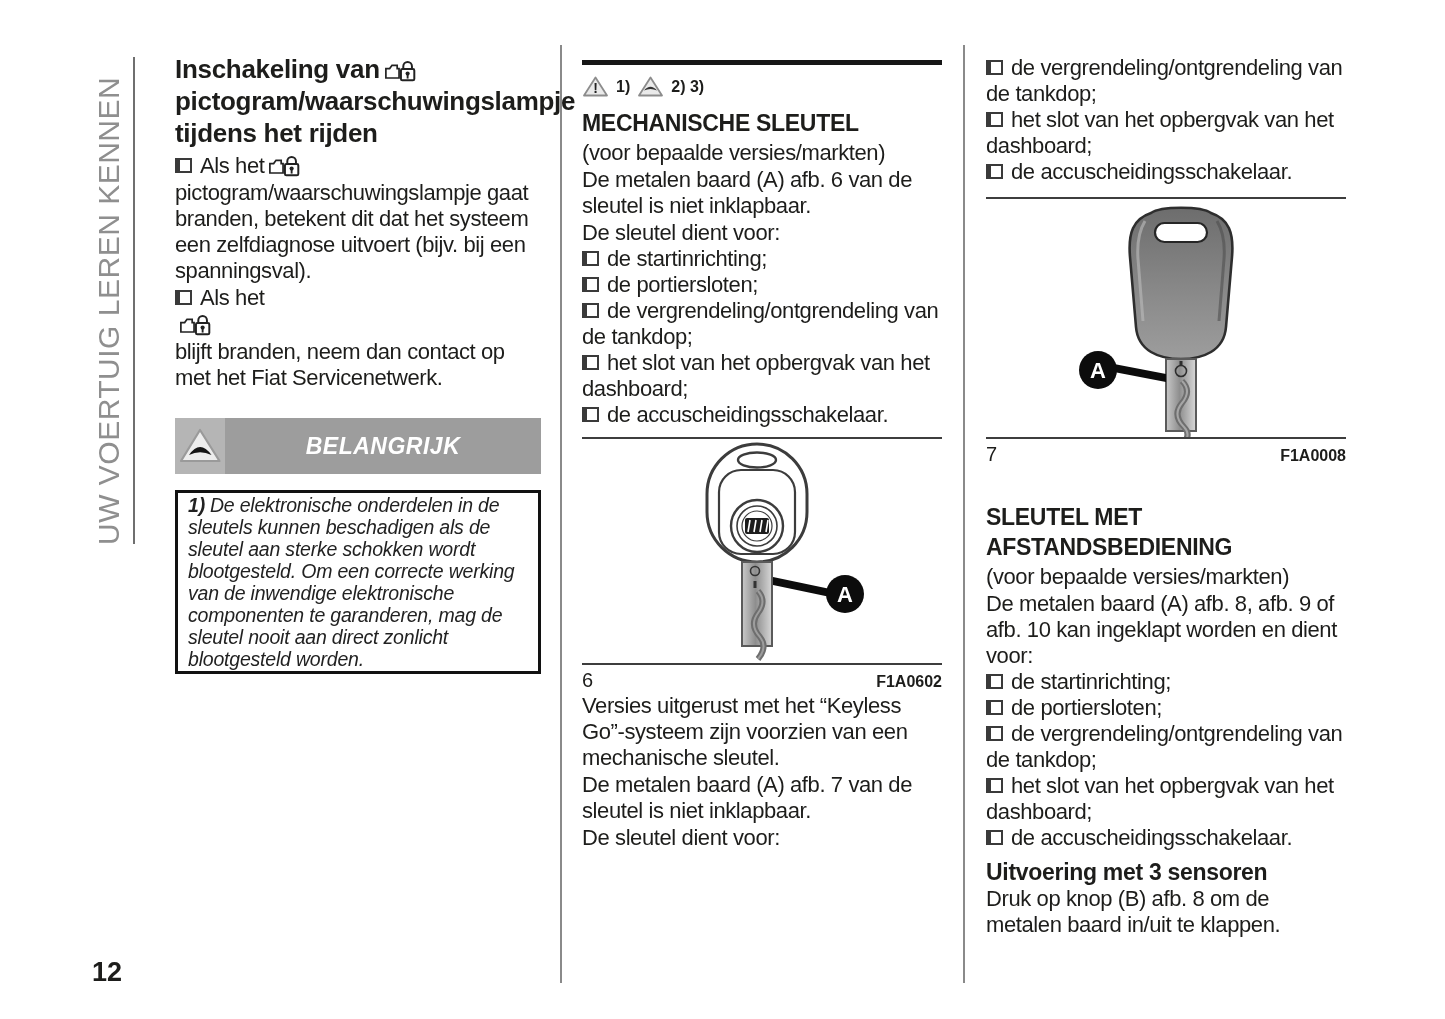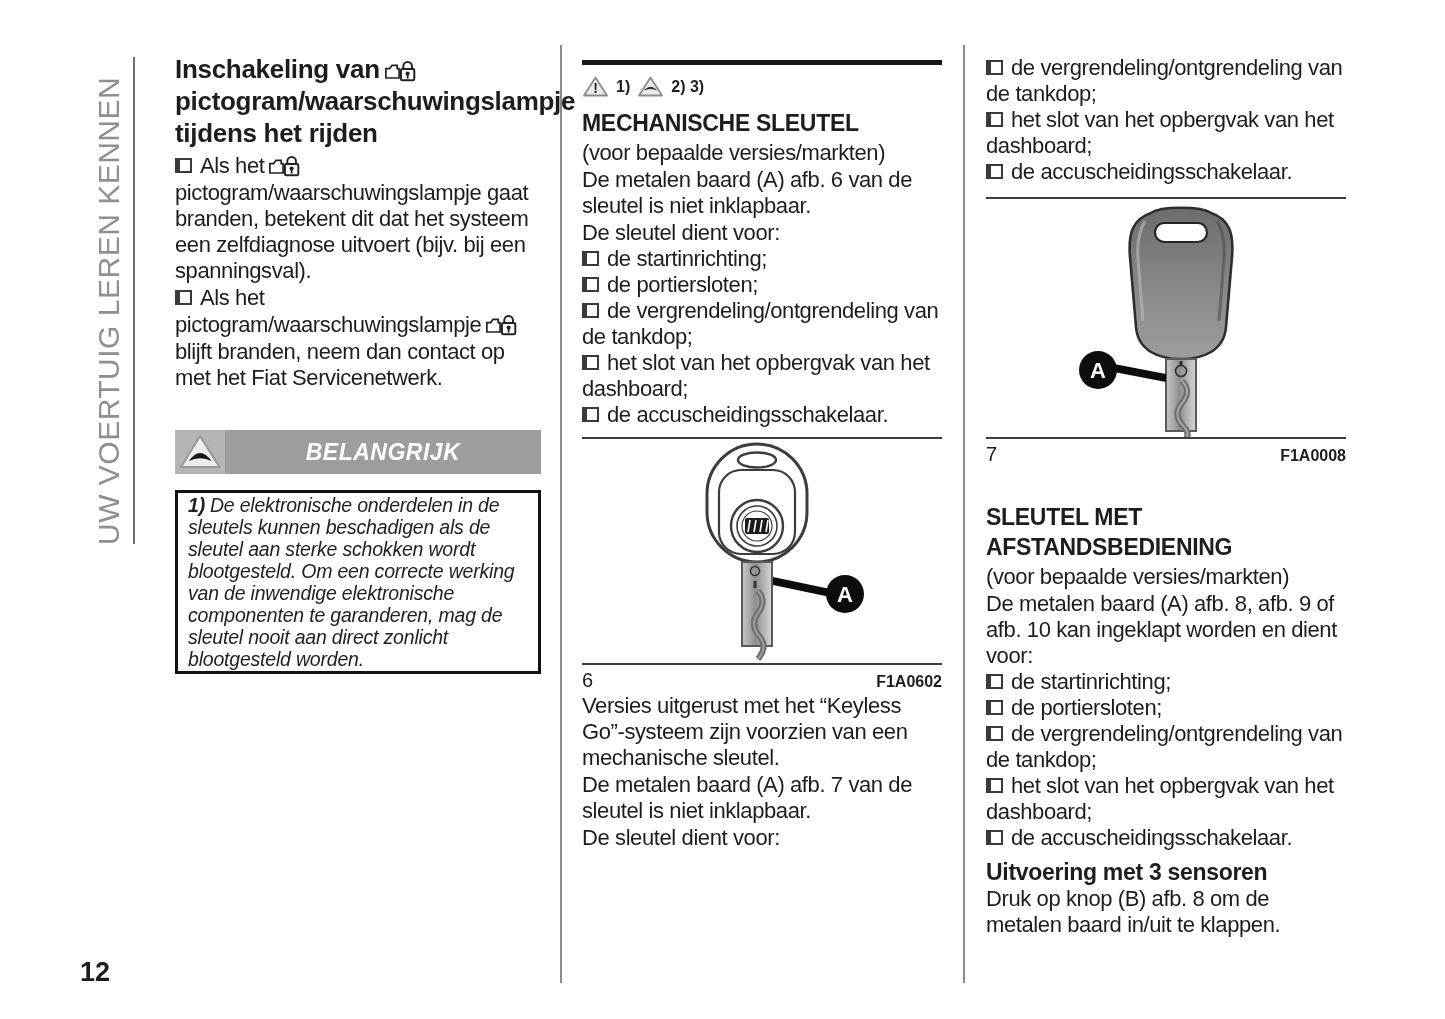--- a/index.html
+++ b/index.html
@@ -8,21 +8,21 @@
     font-family:"Liberation Sans","DejaVu Sans",sans-serif;color:#1d1d1b;
     overflow:hidden;
   }
   
   .side-label{
     position:absolute;left:92px;top:545px;width:492px;
     transform:rotate(-90deg);transform-origin:left top;
     font-size:30px;color:#8f8f8f;letter-spacing:.5px;white-space:nowrap;
   }
   .side-rule{position:absolute;left:133px;top:57px;width:2px;height:487px;background:#6f6f6f}
-  .page-num{position:absolute;left:80px;top:957px;font-size:27px;font-weight:bold}
+  .page-num{position:absolute;left:92px;top:957px;font-size:27px;font-weight:bold}
   
   .col{position:absolute;top:55px}
   #col1{left:175px;width:366px;top:53px}
   #col2{left:582px;width:360px}
   #col3{left:986px;width:360px}
   .divider{position:absolute;top:45px;width:2px;height:938px;background:#8a8a8a}
   #div1{left:560px}
   #div2{left:963px}
   
   .body-text{font-size:22px;line-height:26px;letter-spacing:-.4px}
@@ -40,21 +40,21 @@
   
   .refs{display:flex;align-items:center;gap:7px;margin-top:9px;height:25px;font-size:16px;font-weight:bold}
   .refs svg{flex:0 0 auto}
   
   .sep{height:2px;background:#3d3d3d}
   .fig{position:relative;display:flex;justify-content:center}
   .figcap{display:flex;justify-content:space-between;align-items:baseline;margin-top:4px}
   .fignum{font-size:20px}
   .figcode{font-size:16px;font-weight:bold}
   
-  .banner{display:flex;height:44px;margin-top:39px}
+  .banner{display:flex;height:56px;margin-top:27px}
   .banner-icon{width:50px;background:#b5b5b5;display:flex;align-items:center;justify-content:center}
   .banner-bar{flex:1;background:#9d9d9d;color:#fff;display:flex;align-items:center;justify-content:center;
     font-style:italic;font-weight:bold;font-size:23px;letter-spacing:.5px}
   .note{border:3px solid #121212;margin-top:16px;padding:1px 10px;font-style:italic;font-size:19.5px;line-height:22px;letter-spacing:-.2px;color:#222}
   .note-num{font-weight:bold;margin-right:5px}
 </style>
 </head>
 <body>
 
 <svg width="0" height="0" style="position:absolute">
@@ -92,21 +92,21 @@
         <use href="#lockpic"></use>
       </svg>
     <span>pictogram/waarschuwingslampje tijdens het rijden</span>
   </div>
   <div class="body-text" style="margin-top:4px">
     <div><span class="sq"></span><span>Als het</span><svg class="lock-ic" viewBox="0 0 34 25">
           <use href="#lockpic"></use>
         </svg></div>
     <div class="para">pictogram/waarschuwingslampje gaat branden, betekent dit dat het systeem een zelfdiagnose uitvoert (bijv. bij een spanningsval).</div>
     <div style="margin-top:1px"><span class="sq"></span><span>Als het</span></div>
-    <div class="para"><span>pictogram/waarschuwingslampje</span><svg class="lock-ic" viewBox="0 0 34 25">
+    <div class="para"><svg class="lock-ic" viewBox="0 0 34 25">
           <use href="#lockpic"></use>
         </svg></div>
     <div class="para">blijft branden, neem dan contact op met het Fiat Servicenetwerk.</div>
   </div>
 
   <div class="banner">
     <div class="banner-icon">
       <svg width="44" height="40" viewBox="0 0 44 40">
         <polygon points="22,4 41.5,35 3,35" fill="#ededed" stroke="#9a9a9a" stroke-width="2.2" stroke-linejoin="round"></polygon>
         <path d="M11,29 Q22,13 33.5,29 Q22,23.5 11,29 Z" fill="#161616"></path>

